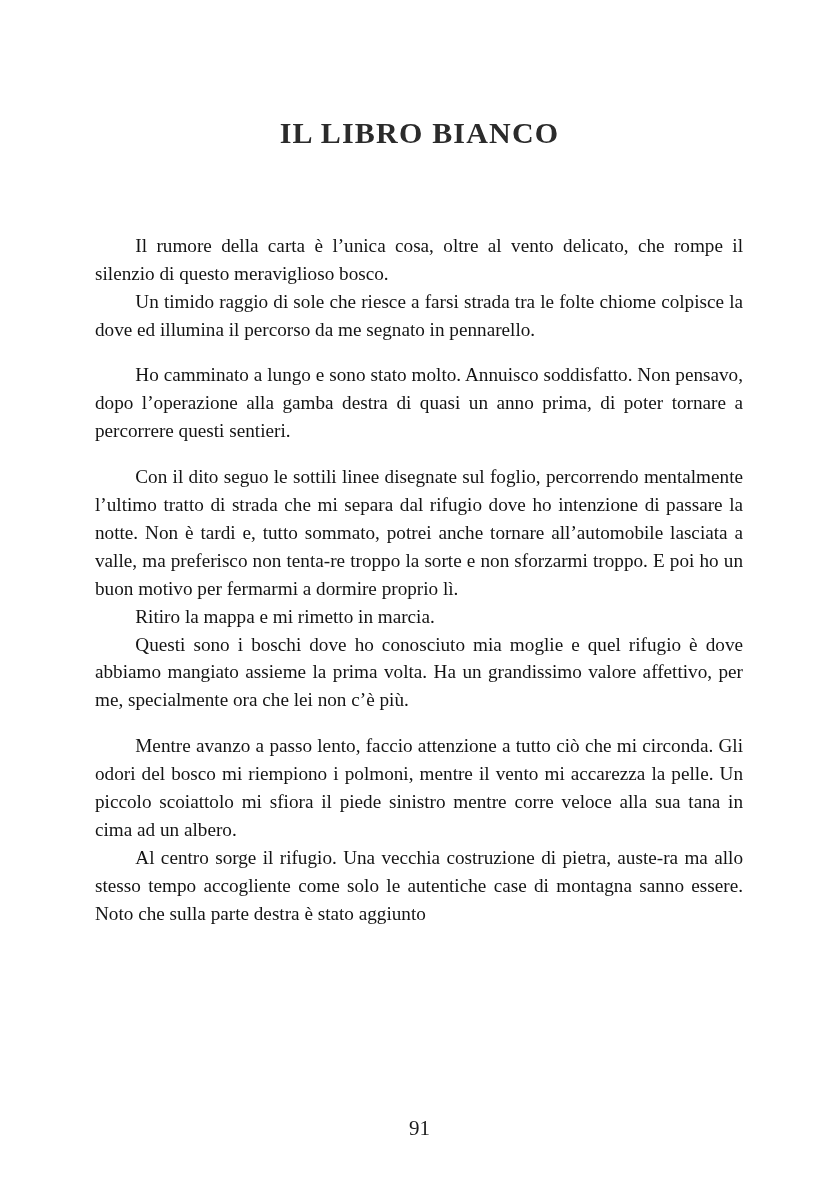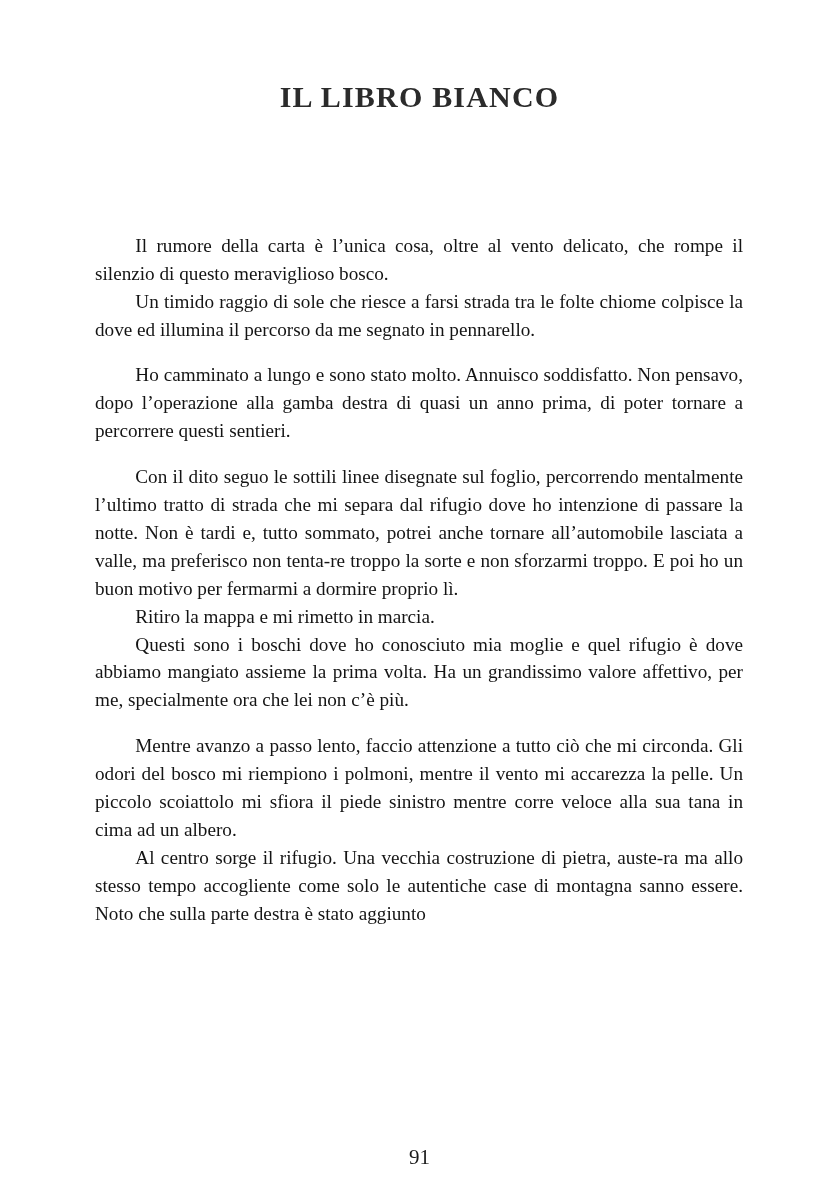--- a/index.html
+++ b/index.html
@@ -23,21 +23,21 @@
     position: relative;
   }
   .chapter-title {
     text-align: center;
     font-family: "Liberation Serif", serif;
     font-weight: bold;
     font-size: 30px;
     letter-spacing: 1.2px;
     color: #2b2b2b;
     margin: 0;
-    padding-top: 80px;
+    padding-top: 116px;
   }
   .body-text {
     position: absolute;
     top: 232px;
     left: 95px;
     width: 648px;
     font-size: 19.2px;
     line-height: 1.455;
     text-align: justify;
     text-justify: inter-word;
@@ -46,21 +46,21 @@
   }
   .body-text p {
     margin: 0;
     text-indent: 2.1em;
   }
   .body-text p.blank-before {
     margin-top: 0.92em;
   }
   .page-number {
     position: absolute;
-    top: 1145px;
+    top: 1116px;
     left: 0;
     width: 839px;
     text-align: center;
     font-size: 21px;
     color: #1a1a1a;
   }
 </style>
 </head>
 <body>
 

